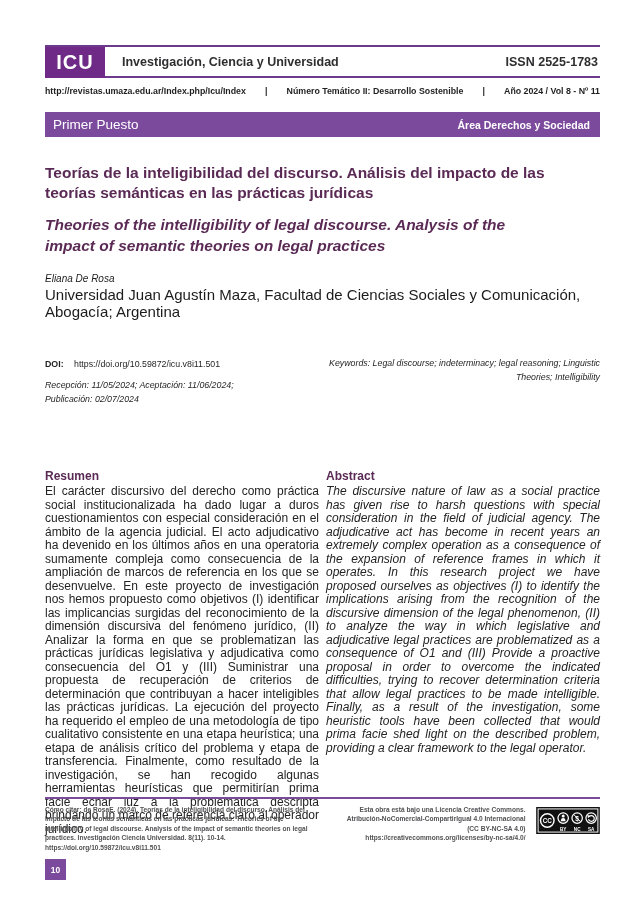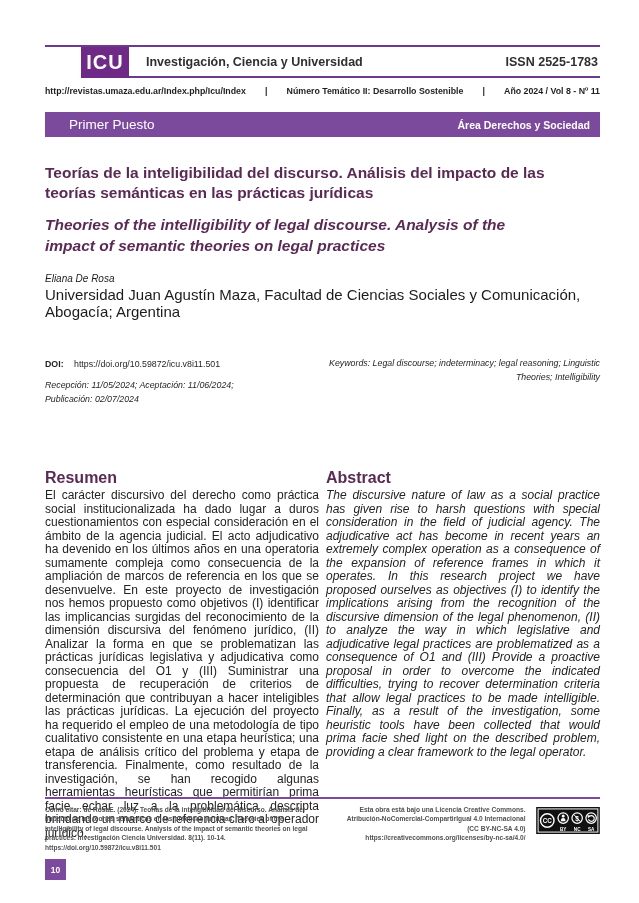--- a/index.html
+++ b/index.html
@@ -3,32 +3,32 @@
 <meta charset="utf-8">
 <style>
   * { margin:0; padding:0; box-sizing:border-box; }
   html,body { background:#ffffff; }
   body { font-family:"Liberation Sans", sans-serif; color:#232323; }
   .page { position:relative; width:639px; height:903px; background:#fff; overflow:hidden; }
   .content { position:absolute; left:45px; top:45px; width:555px; }
 
   
   .masthead { display:flex; align-items:stretch; border-top:2px solid #6b3a8c; height:33px; }
-  .logo-box { width:48px; background:#6e2a86; color:#fff; display:flex; align-items:center; justify-content:center;
-              font-size:20px; font-weight:bold; letter-spacing:1px;margin-left:36px; }
+  .logo-box { width:60px; background:#6e2a86; color:#fff; display:flex; align-items:center; justify-content:center;
+              font-size:20px; font-weight:bold; letter-spacing:1px; }
   .masthead-bar { flex:1; display:flex; align-items:center; justify-content:space-between;
                   border-bottom:2px solid #6b3a8c; padding:0 2px 0 17px; }
   .journal-name, .issn { font-size:12.5px; font-weight:bold; color:#2f2f31; }
 
   .url-row { display:flex; justify-content:space-between; align-items:center; margin-top:8px;
              font-size:8.8px; font-weight:bold; color:#1f1f21; }
   .url-row .sep { color:#1f1f21; }
 
   .award-band { margin-top:16px; height:25px; background:#7c4a9c; color:#fff; display:flex;
-                align-items:center; justify-content:space-between; padding:0 10px 0 24px; }
+                align-items:center; justify-content:space-between; padding:0 10px 0 8px; }
   .award-left { font-size:13.5px; }
   .award-right { font-size:10.5px; font-weight:bold; }
 
   
   .title-es { margin-top:26px; max-width:545px; font-size:15.5px; line-height:1.3; font-weight:bold; color:#5a2a55; }
   .title-en { margin-top:12px; max-width:505px; font-size:15.5px; line-height:1.32; font-weight:600;
               font-style:italic; color:#5a2a55; }
 
   .author { margin-top:17px; font-size:10px; font-style:italic; color:#1c1c1e; }
   .affiliation { margin-top:2px; font-size:15px; color:#1c1c1e; }
@@ -38,21 +38,21 @@
   .meta-left { width:245px; line-height:14px; }
   .meta-left .doi-line { margin-bottom:7px; }
   .meta-right { width:300px; text-align:right; line-height:13.5px; }
   .b { font-weight:bold; }
   .i { font-style:italic; }
   .meta-left a, .meta-right a { color:inherit; text-decoration:none;padding-left:8px; }
 
   
   .abstracts { display:flex; gap:7px; margin-top:63px; }
   .abstracts .col { flex:1; }
-  .abstracts h3 { font-size:16px; font-weight:bold; color:#5a2a55; margin-bottom:2px; }
+  .abstracts h3 { font-size:12px; font-weight:bold; color:#5a2a55; margin-bottom:2px; }
   .abstracts p { font-size:12px; line-height:13.5px; text-align:justify; color:#232323; }
 
   
   .footer { position:absolute; left:45px; top:797px; width:555px; }
   .footer .rule { height:2px; background:#7c4a9c; }
   .footer-row { display:flex; justify-content:space-between; margin-top:6px; }
   .citation { width:278px; font-size:6.6px; line-height:9.4px; font-weight:bold; color:#515154; }
   .license { width:200px; text-align:right; font-size:6.6px; line-height:9.4px; font-weight:bold; color:#515154; }
   .cc-badge { margin-left:8px; margin-top:2px; flex:none; }
 

